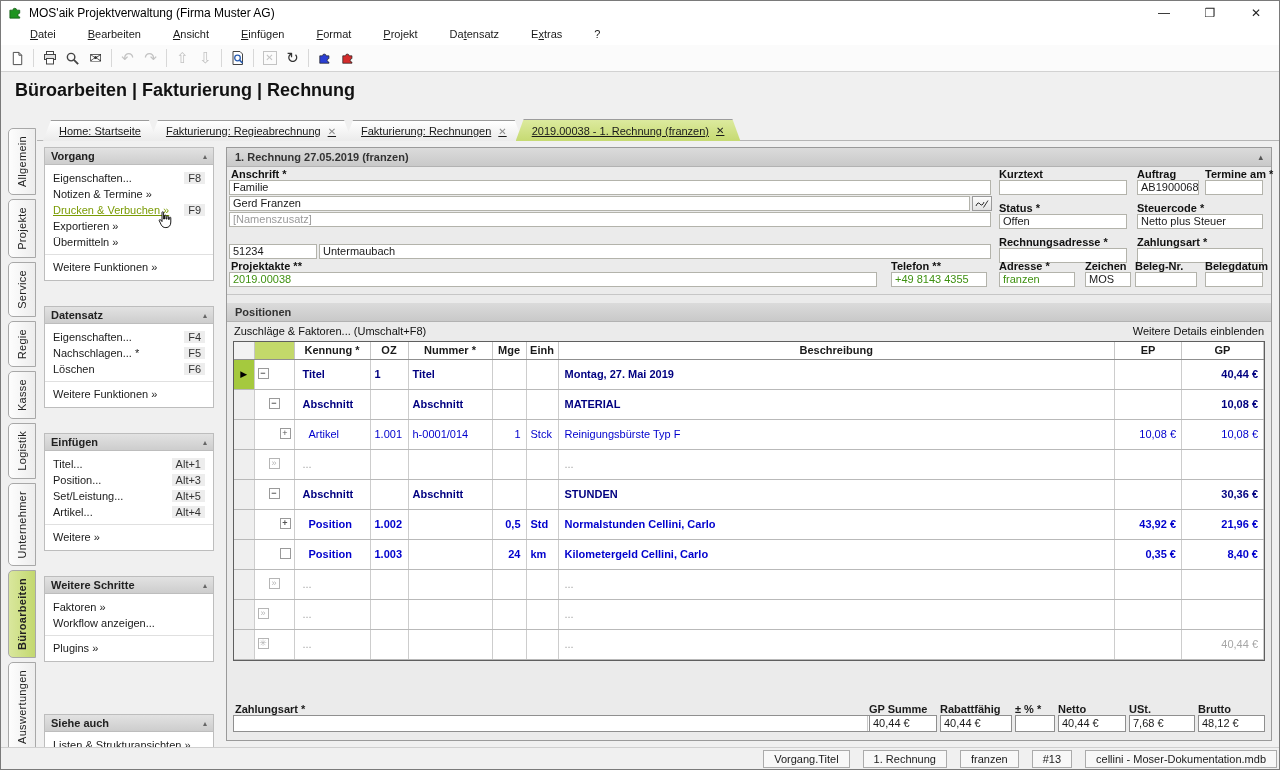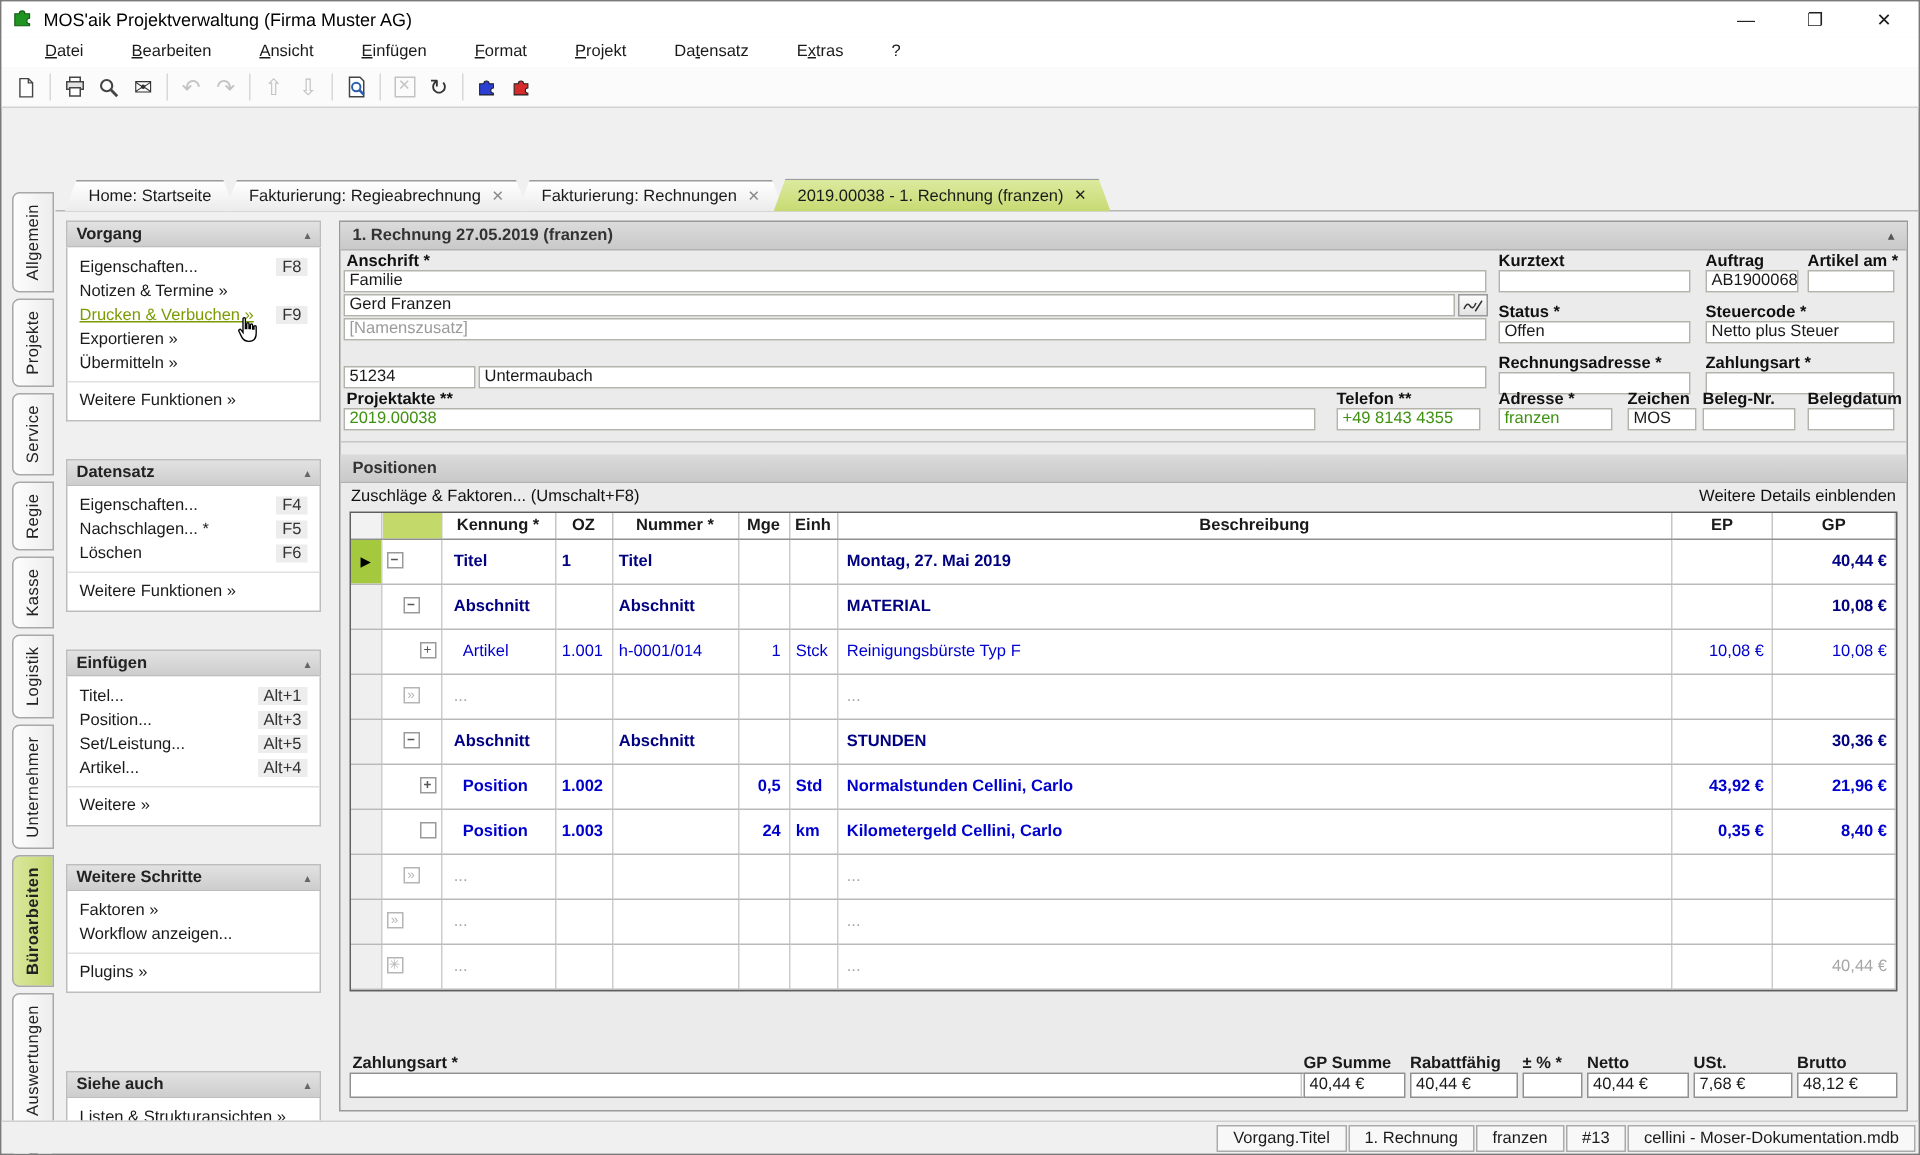--- a/index.html
+++ b/index.html
@@ -33,21 +33,21 @@
   
   .heading { position:absolute; top:71px; left:0; right:0; height:46px; }
   .heading .crumb { position:absolute; left:14px; top:8px; font-size:18px; font-weight:600; color:#111; }
 
   
   .tabstrip { position:absolute; top:118px; left:42px; right:0; height:22px;
               display:flex; align-items:flex-end; }
   .tab { height:21px; padding:0 16px; display:flex; align-items:center; gap:7px;
          background:linear-gradient(#ffffff,#ebebeb); border-top:1px solid #9c9c9c;
          clip-path:polygon(8px 0, calc(100% - 8px) 0, 100% 100%, 0 100%);
-         margin-right:-7px; white-space:nowrap; }
+         margin-right:-7px; white-space:nowrap;text-decoration:underline; }
   .tab.active { background:linear-gradient(#dcea9e,#c6da72); z-index:2; height:22px; }
   .tab .close-x { font-size:10px; color:#8a8a8a; }
   .tab.active .close-x { color:#222; font-weight:700; }
   .tabline { position:absolute; top:139px; left:36px; right:0; height:1px; background:#b5b5b5; }
 
   
   .vtabs { position:absolute; top:127px; left:2px; width:34px; bottom:26px;
            display:flex; flex-direction:column; gap:4px; }
   .vtab { width:28px; margin-left:5px; border:1px solid #a8a8a8; border-radius:5px 0 0 5px;
           background:linear-gradient(to right,#fdfdfd,#ededed); display:flex; justify-content:center; }
@@ -127,21 +127,21 @@
              line-height:15px; font-weight:700; }
   .totals { position:absolute; right:0; top:0; display:flex; gap:3px; }
   .tot { display:flex; flex-direction:column; }
   .tot .t-label { font-weight:700; height:12px; white-space:nowrap; overflow:hidden; }
   .tot .t-input { height:17px; background:#fff; border:1px solid #8f8f8f; padding:1px 3px;
                   white-space:nowrap; overflow:hidden; }
 
   
   .statusbar { position:absolute; left:0; right:0; bottom:0; height:22px; background:#f0f0f0;
                border-top:1px solid #cfcfcf; display:flex; justify-content:flex-end;
-               align-items:center; padding:0 2px; gap:1px; }
+               align-items:center; padding:0 2px; gap:13px; }
   .seg { border:1px solid #ababab; background:#f8f8f8; height:18px; line-height:17px; padding:0 10px; }
 </style>
 </head>
 <body>
 
 <div class="screen">
 
   <div class="titlebar">
     <span><svg width="15" height="15" viewBox="0 0 16 16">
           <path d="M2 5.5 h3.2 a2 2 0 1 1 4 0 H12.5 v3.2 a2 2 0 1 0 0 4 V14 H2 z" fill="#1f9420" stroke="#135a13" stroke-width="0.8"></path>
@@ -225,20 +225,23 @@
           <path d="M2 5.5 h3.2 a2 2 0 1 1 4 0 H12.5 v3.2 a2 2 0 1 0 0 4 V14 H2 z" fill="#2b3fd4" stroke="#222" stroke-width="0.8"></path>
         </svg>
       </div>
       <div class="tb-btn">
         <svg width="14" height="14" viewBox="0 0 16 16">
           <path d="M2 5.5 h3.2 a2 2 0 1 1 4 0 H12.5 v3.2 a2 2 0 1 0 0 4 V14 H2 z" fill="#d42b2b" stroke="#222" stroke-width="0.8"></path>
         </svg>
       </div>
     </div>
 
+  <div class="heading">
+    <span class="crumb">Büroarbeiten | Fakturierung | Rechnung</span>
+  </div>
 
   <div class="tabline"></div>
 
   <div class="tabstrip">
       <div class="tab">
         <span>Home: Startseite</span>
       </div>
       <div class="tab">
         <span>Fakturierung: Regieabrechnung</span>
         <span class="close-x">✕</span>
@@ -419,21 +422,21 @@
           </svg>
         </div>
       <div class="f-input ph" style="left:2px;top:45px;width:762px">[Namenszusatz]</div>
       <div class="f-input" style="left:2px;top:77px;width:88px">51234</div>
       <div class="f-input" style="left:92px;top:77px;width:672px">Untermaubach</div>
 
       <span class="f-label" style="left:772px;top:1px">Kurztext</span>
       <div class="f-input" style="left:772px;top:13px;width:128px"></div>
       <span class="f-label" style="left:910px;top:1px">Auftrag</span>
       <div class="f-input" style="left:910px;top:13px;width:62px">AB1900068</div>
-      <span class="f-label" style="left:978px;top:1px">Artikel am *</span>
+      <span class="f-label" style="left:978px;top:1px">Termine am *</span>
       <div class="f-input" style="left:978px;top:13px;width:58px"></div>
 
       <span class="f-label" style="left:772px;top:35px">Status *</span>
       <div class="f-input" style="left:772px;top:47px;width:128px">Offen</div>
       <span class="f-label" style="left:910px;top:35px">Steuercode *</span>
       <div class="f-input" style="left:910px;top:47px;width:126px">Netto plus Steuer</div>
 
       <span class="f-label" style="left:772px;top:69px">Rechnungsadresse *</span>
       <div class="f-input" style="left:772px;top:81px;width:128px"></div>
       <span class="f-label" style="left:910px;top:69px">Zahlungsart *</span>

